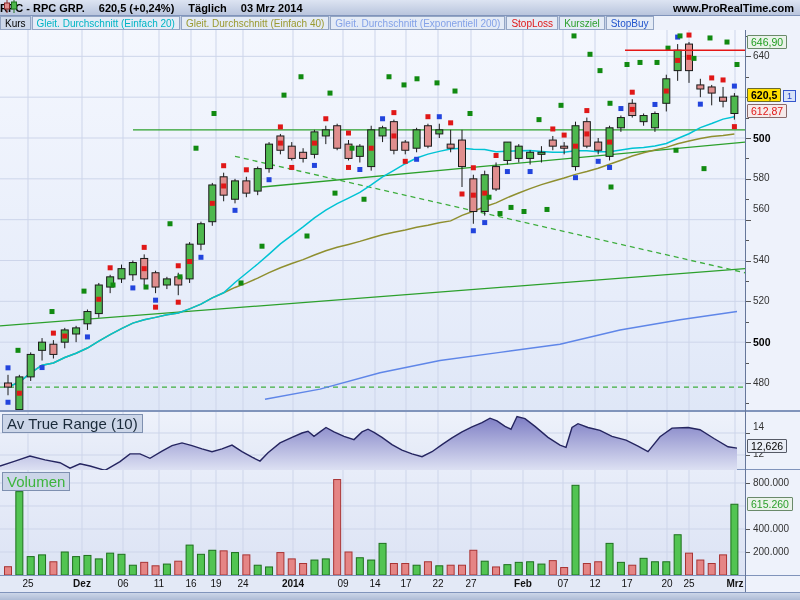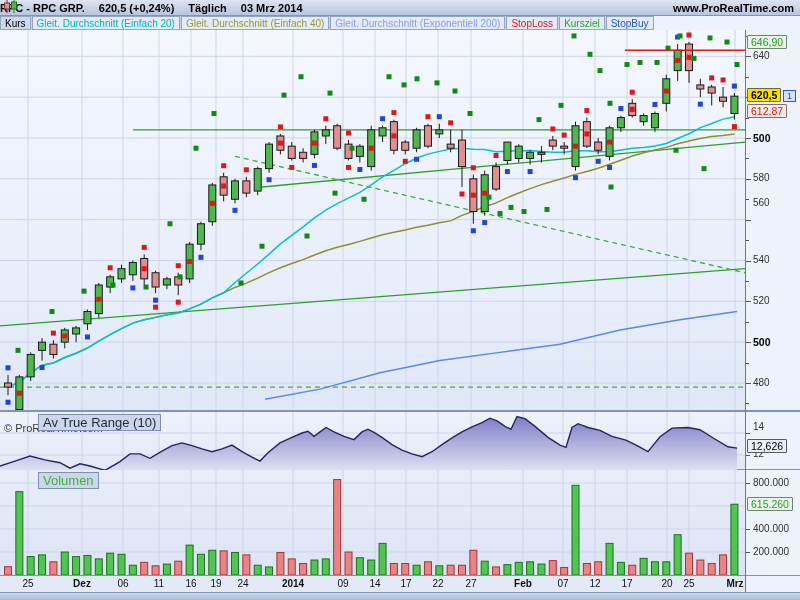--- a/index.html
+++ b/index.html
@@ -47,22 +47,22 @@
     padding:0 3px; font-size:10.5px; background:#e9eef7; white-space:nowrap; z-index:3; }
   #box-target { color:#1f9e1f; background:#eaf2ea; border-color:#6a8a6a; }
   #box-last { color:#000; background:#ffdf00; border-color:#6a6a30; font-weight:bold; z-index:4; }
   #box-stop { color:#e01717; background:#f6eaea; border-color:#8a6a6a; }
   #chip-pos { position:absolute; left:37px; color:#2244cc; background:#d6e2f8; border:1px solid #3355cc;
     font-size:9px; padding:0 3px; z-index:2; }
   #box-atr { color:#000; background:#e9edf6; }
   #box-vol { color:#2ca02c; background:#eaf2ea; border-color:#6a8a6a; }
 
   
-  .cornerlabel { position:absolute; z-index:2; font-size:13px; padding:0 4px;
-    background:#ccd6e8; border:1px solid #7e90b0; color:#1a2a3a;margin-left:36px; }
+  .cornerlabel { position:absolute; z-index:2; font-size:15px; padding:0 4px;
+    background:#ccd6e8; border:1px solid #7e90b0; color:#1a2a3a; }
   #atrlabel { left:2px; top:414px; }
   #vollabel { left:2px; top:472px; color:#3cb43c; }
 
   #watermark { position:absolute; left:4px; top:392px; font-size:11px; color:#3a3a3a; z-index:2; }
 
   
   .xlabel { position:absolute; top:2px; width:40px; margin-left:-20px; text-align:center;
     font-size:10px; color:#111; }
   .xlabel.bold { font-weight:bold; }
 </style>
@@ -564,21 +564,21 @@
     <div class="pricebox" id="box-vol" style="top:467px;">615.260</div>
   <div class="tick" style="top: 26.332px; width: 5px;"></div>
       <div class="plabel" style="top: 19.832px;">640</div>
       <div class="tick" style="top: 67.166px; width: 5px;"></div>
       <div class="plabel" style="top: 60.666px;">620</div>
       <div class="tick" style="top: 108px; width: 5px;"></div>
       <div class="plabel bold" style="top: 101.5px;">500</div>
       <div class="tick" style="top: 148.834px; width: 5px;"></div>
       <div class="plabel" style="top: 142.334px;">580</div>
       <div class="tick" style="top: 189.668px; width: 5px;"></div>
-      <div class="plabel" style="top: 167px;">560</div>
+      <div class="plabel" style="top: 173px;">560</div>
       <div class="tick" style="top: 230.502px; width: 5px;"></div>
       <div class="plabel" style="top: 224.002px;">540</div>
       <div class="tick" style="top: 271.336px; width: 5px;"></div>
       <div class="plabel" style="top: 264.836px;">520</div>
       <div class="tick" style="top: 312.17px; width: 5px;"></div>
       <div class="plabel bold" style="top: 305.67px;">500</div>
       <div class="tick" style="top: 353.004px; width: 5px;"></div>
       <div class="plabel" style="top: 346.504px;">480</div>
       <div class="tick" style="top: 5.915px; width: 3px;"></div>
       <div class="tick" style="top: 46.749px; width: 3px;"></div>

